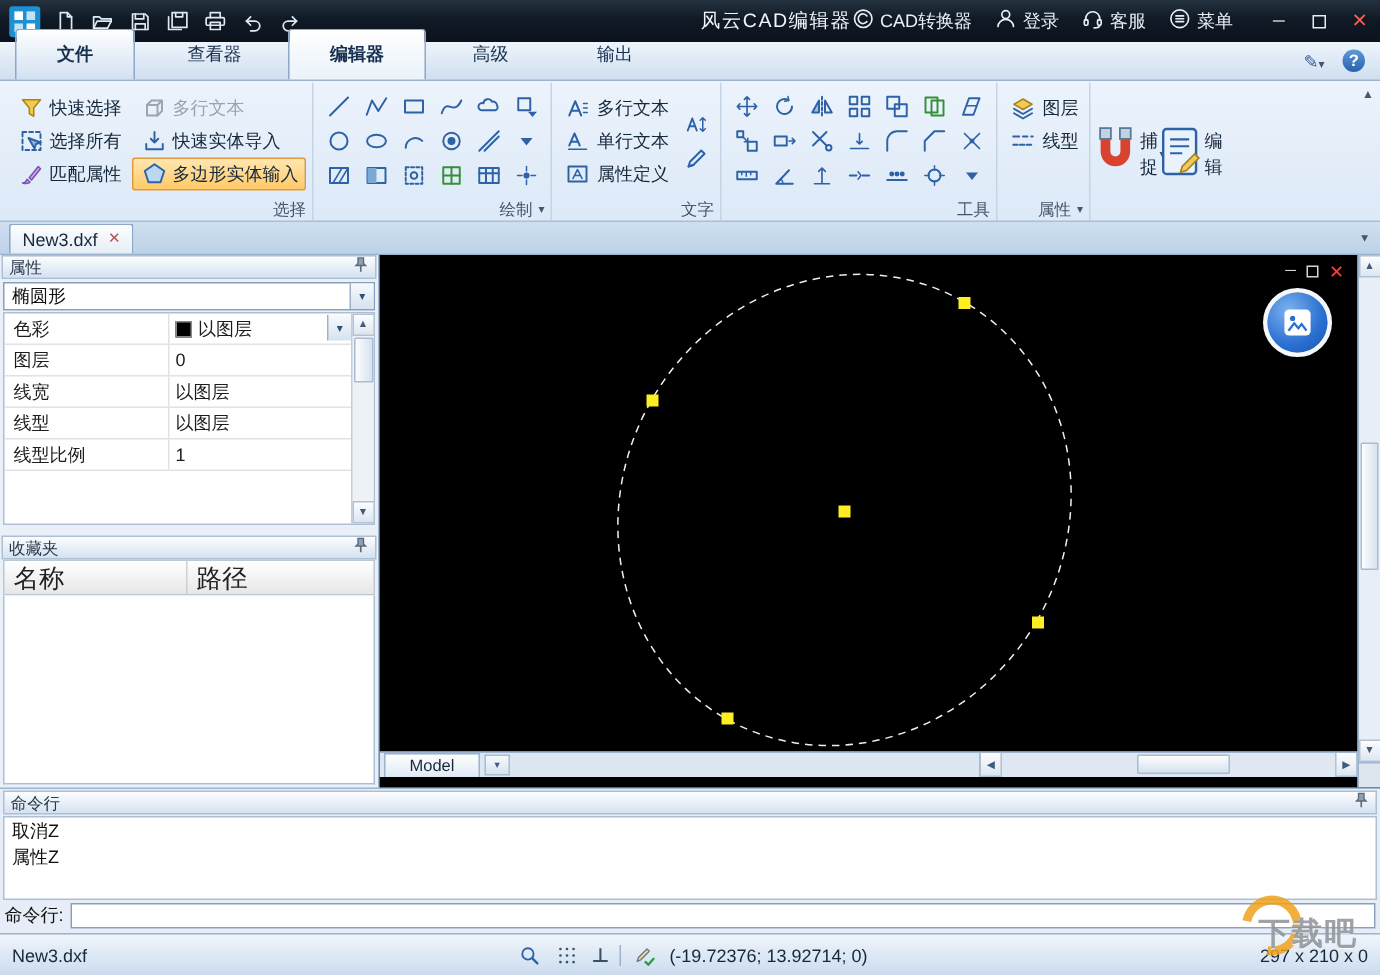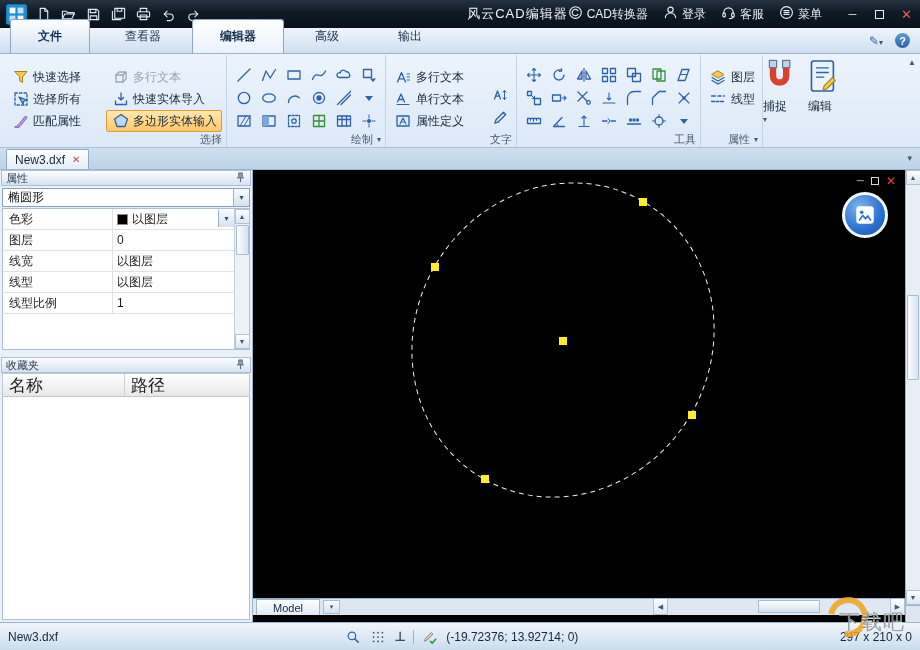--- a/index.html
+++ b/index.html
@@ -24,38 +24,38 @@
 .tab{height:34px;display:flex;align-items:center;padding:0 27px;font-size:12px;color:#17304f;margin-right:3px;border:1px solid transparent;border-bottom:none;border-radius:3px 3px 0 0}
 .tab.file{background:linear-gradient(#fdfeff,#d2e1f1);border-color:#8ea8c8;font-weight:bold;margin-right:7px}
 .tab.active{background:linear-gradient(#ffffff,#eaf2fa);border-color:#8ea8c8;font-weight:bold}
 .tabrow-right{position:absolute;right:10px;top:5px;display:flex;align-items:center;gap:12px}
 .pencil-ic{font-size:12px;color:#35609a}
 .helpq{width:15px;height:15px;border-radius:50%;background:linear-gradient(#5f9ad8,#2762ae);color:#fff;font-size:11px;font-weight:bold;display:flex;align-items:center;justify-content:center}
 
 
 .ribbon{height:94px;flex:none;background:linear-gradient(#ecf3fc,#dce9f7);display:flex;border-bottom:1px solid #aabfd6;padding:1px 0 0 2px;position:relative}
 .rgroup{display:flex;flex-direction:column;border-right:1px solid #c3d4e6;padding:1px 4px 0 4px}
-.rgc{flex:1;display:flex;align-items:flex-end;gap:20px}
+.rgc{flex:1;display:flex;align-items:center;gap:2px}
 .rlabel{height:15px;display:flex;align-items:center;justify-content:flex-end;font-size:11px;color:#46566b;gap:4px}
 .dd{font-size:8px;color:#46566b;line-height:1}
 .selcol{display:flex;flex-direction:column;justify-content:space-around}
 .selbtn{display:flex;align-items:center;gap:3px;height:22px;padding:0 4px;font-size:12px;color:#16283c;border:1px solid transparent;border-radius:2px;white-space:nowrap}
 .selbtn.disabled{color:#98a4b0}
 .selbtn.hl{background:linear-gradient(#ffe7b0,#ffc967);border-color:#dd9a3c}
 .ic{width:19px;height:18px;display:flex;align-items:center;justify-content:center;flex:none}
 .ic svg,.cell svg{width:16px;height:16px;stroke:#2e62a6;fill:none;stroke-width:1.3;stroke-linecap:round;stroke-linejoin:round}
 .ic.gray svg{stroke:#9aa6b2}
 .gridcol{display:flex;flex-direction:column;justify-content:space-around}
 .cellrow{display:flex;align-items:center}
 .cell{width:25px;height:23px;display:flex;align-items:center;justify-content:center;border-radius:2px}
 .cell.green svg{stroke:#35903a}
 .txtcol{display:flex;flex-direction:column;justify-content:space-around}
 .txtbtn{display:flex;align-items:center;gap:4px;height:22px;padding:0 3px;font-size:12px;color:#16283c;white-space:nowrap}
 .minicol{display:flex;flex-direction:column;justify-content:space-between;padding:3px 0}
-.bigbtn{width:45px;display:flex;flex-direction:column;align-items:flex-start;padding-top:3px;font-size:12px;color:#16283c;gap:1px}
+.bigbtn{width:45px;display:flex;flex-direction:row;align-items:center;padding-top:3px;font-size:12px;color:#16283c;gap:1px}
 .ribbon-collapse{position:absolute;right:4px;top:4px;font-size:8px;color:#46566b}
 
 
 .doctabs{height:22px;flex:none;background:linear-gradient(#cfdff0,#bdd2e8);display:flex;align-items:flex-end;padding:2px 6px 0;border-bottom:1px solid #9db4cf;position:relative}
 .doctab{height:20px;background:linear-gradient(#fefefe,#e4edf7);border:1px solid #8ea8c8;border-bottom:none;border-radius:2px 2px 0 0;display:flex;align-items:center;gap:7px;padding:0 8px;font-size:12px;color:#16283c}
 .doctab .x{color:#b0524a;font-size:10px;font-weight:bold}
 .corner-dd{position:absolute;right:8px;top:5px;font-size:9px;color:#46566b}
 
 
 .main{flex:1;display:flex;min-height:0}
@@ -111,21 +111,21 @@
 .statusbar{height:28px;flex:none;background:linear-gradient(#f0f5fb,#cbdcee);border-top:1px solid #9db4cf;display:flex;align-items:center;font-size:12px;color:#16283c;padding:0 8px;gap:7px}
 .sp1{flex:1.1}.sp2{flex:1}
 .sb-ic{display:flex;align-items:center;justify-content:center;width:18px;height:18px}
 .sb-ic svg{width:14px;height:14px;fill:none;stroke-linecap:round;stroke-linejoin:round}
 .sb-sep{width:1px;height:14px;background:#9fb2c8}
 .sb-perp{font-size:13px;color:#3c5064;font-weight:bold}
 
 
 .watermark{position:absolute;right:0;bottom:6px;width:94px;height:48px;z-index:40;pointer-events:none;opacity:.85}
 .wm-circle{position:absolute;left:2px;top:1px;width:40px;height:40px;border-radius:50%;border:6px solid #f0a21c;border-left-color:transparent;transform:rotate(-35deg)}
-.wm-text{position:absolute;left:13px;top:12px;font-size:21px;font-weight:normal;color:#8f9499;letter-spacing:1px;text-shadow:0 1px 0 #fff}
+.wm-text{position:absolute;left:13px;top:12px;font-size:21px;font-weight:bold;color:#8f9499;letter-spacing:1px;text-shadow:0 1px 0 #fff}
 </style>
 </head>
 <body>
 
 <div class="window">
 
   <div class="titlebar">
     <span class="appicon">
       <svg viewBox="0 0 20 20">
           <rect x="1" y="1" width="18" height="18" rx="2" fill="#1d8fd2"></rect>
@@ -787,20 +787,37 @@
         <span class="sbtn">▲</span>
         <span class="vtrack">
             <span class="vthumb"></span>
           </span>
         <span class="sbtn">▼</span>
       </div>
       <div class="corner"></div>
     </div>
   </div>
 
+  <div class="cmdpanel">
+    <div class="phead">
+      <span>命令行</span>
+      <span class="pin"><svg viewBox="0 0 12 12">
+            <path d="M4 1h4v4l1.5 1.5h-7L4 5z"></path>
+            <path d="M6 6.5V11" stroke-width="1.2"></path>
+          </svg></span>
+    </div>
+    <div class="cmdhist">
+      <div>取消Z</div>
+      <div>属性Z</div>
+    </div>
+    <div class="cmdrow">
+      <span>命令行:</span>
+      <input type="text" value="" style="">
+    </div>
+  </div>
 
   <div class="statusbar">
     <span>New3.dxf</span>
     <span class="sp1"></span>
     <span class="sb-ic">
         <svg viewBox="0 0 16 16">
           <circle cx="6.8" cy="6.8" r="4.3" stroke="#2e62a6" stroke-width="1.4"></circle>
           <path d="M10 10l4 4" stroke="#2e62a6" stroke-width="1.8"></path>
         </svg>
       </span>

